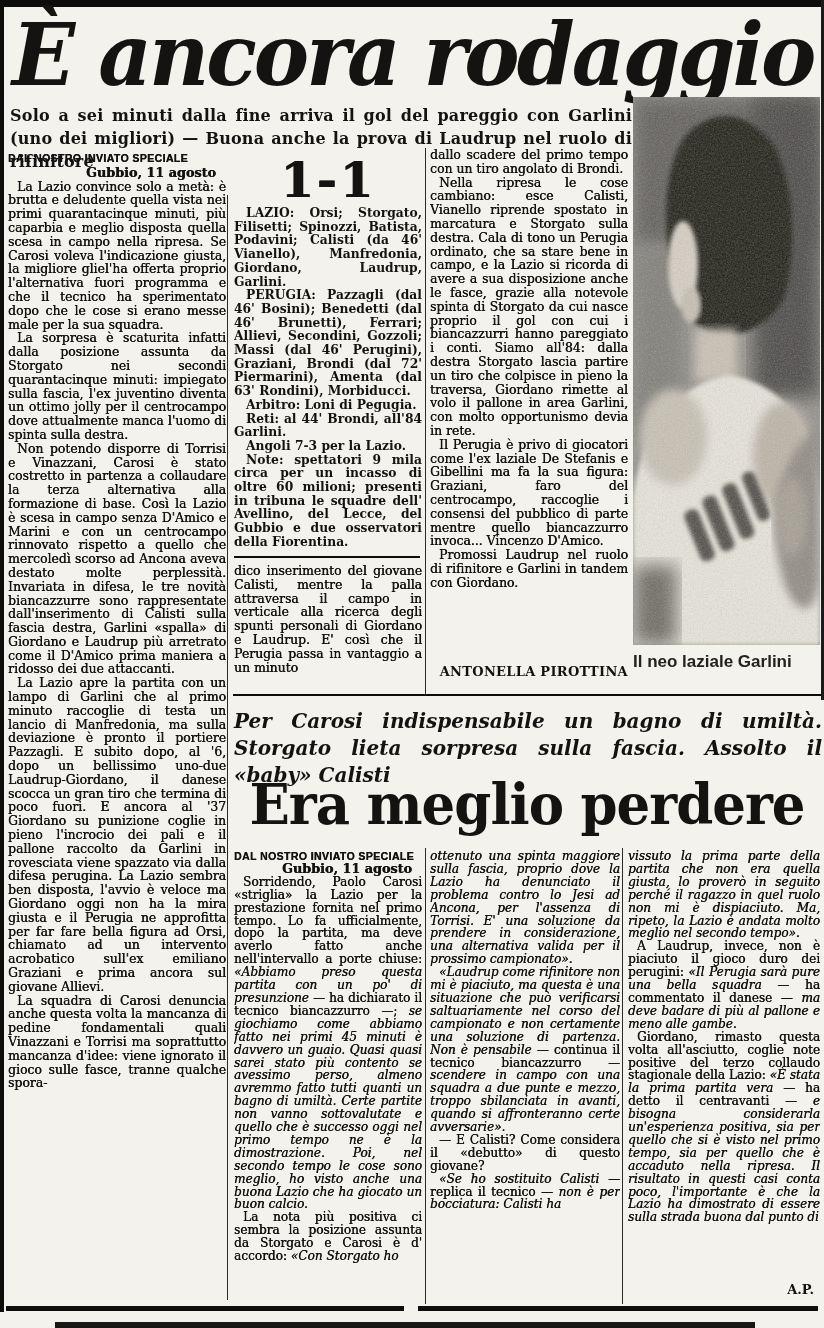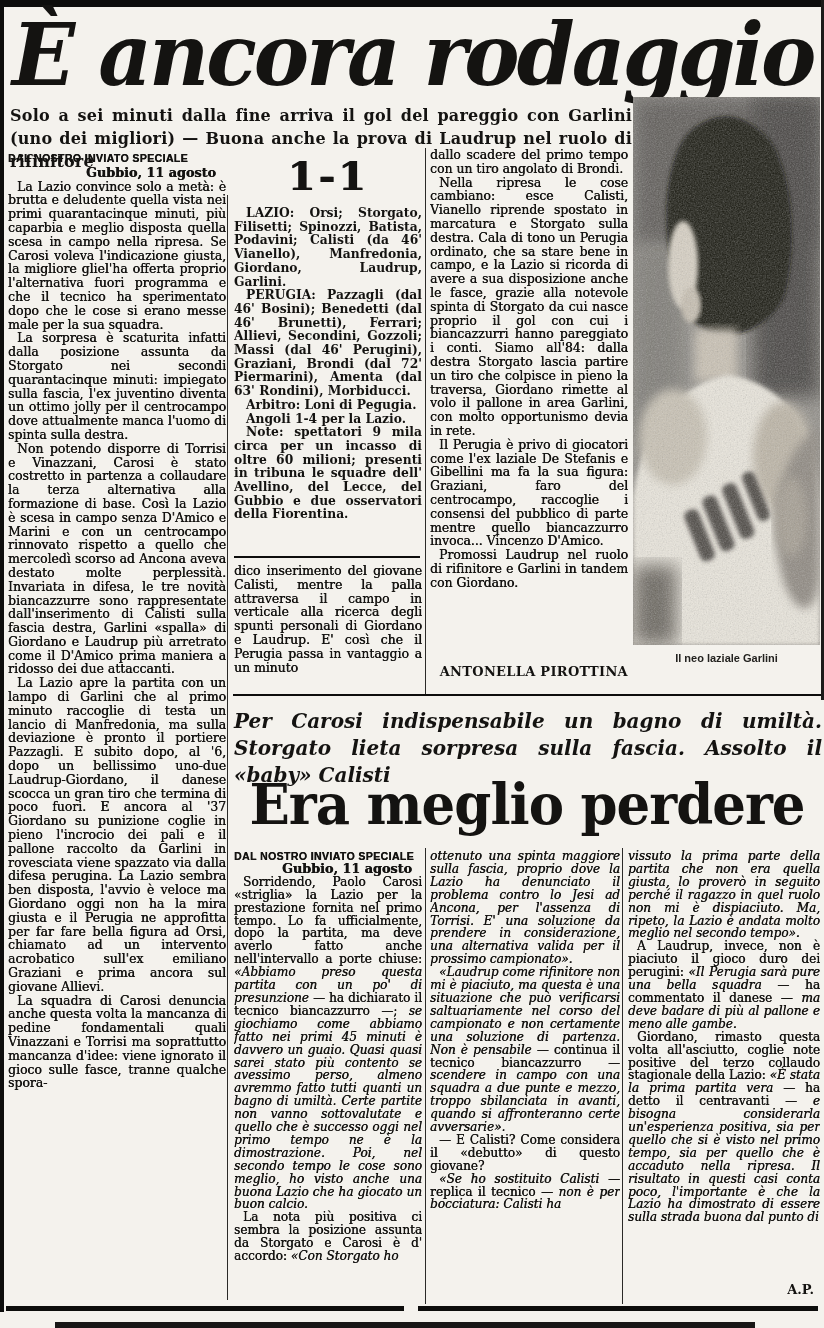--- a/index.html
+++ b/index.html
@@ -20,32 +20,32 @@
 
   
   .col{position:absolute;text-align:justify;font-size:12.4px;line-height:13.8px;
        overflow:hidden;text-shadow:0.35px 0 0 currentColor;}
   .col p{margin:0;text-indent:9px;}
   .kicker-sm{font-family:"Liberation Sans",sans-serif;font-weight:bold;font-size:10.5px;
        letter-spacing:.4px;text-indent:0!important;text-align:left;}
   .dateline{font-weight:bold;text-align:right;padding-right:10px;text-indent:0!important;
        font-size:12.8px;}
   .score{position:absolute;left:234px;top:152px;width:188px;text-align:center;
-       font-size:40px;font-weight:bold;letter-spacing:3px;text-shadow:1px 0 0 currentColor;}
+       font-size:48px;font-weight:bold;letter-spacing:3px;text-shadow:1px 0 0 currentColor;}
   .box{position:absolute;left:234px;top:206px;width:188px;font-weight:bold;
        font-size:12.3px;line-height:13.7px;text-align:justify;overflow:hidden;height:348px;}
   .box p{margin:0;text-indent:12px;}
   .cont{font-weight:normal;}
   .byline{position:absolute;left:430px;top:664px;width:198px;text-align:right;
        font-weight:bold;font-size:13px;letter-spacing:.3px;}
 
   
   .photo{position:absolute;left:633px;top:97px;width:187px;height:548px;background:#777;}
-  .caption{position:absolute;left:633px;top:652px;width:187px;text-align:center;
-       font-family:"Liberation Sans",sans-serif;font-weight:bold;font-size:11px;color:#23221f;}
+  .caption{position:absolute;left:633px;top:652px;width:187px;
+       font-family:"Liberation Sans",sans-serif;font-weight:bold;font-size:17px;color:#23221f;}
 
   
   .kicker2{position:absolute;left:234px;top:708px;width:588px;
        font-size:20px;font-weight:bold;font-style:italic;line-height:27px;text-align:justify;}
   .headline2{position:absolute;left:234px;top:772px;width:586px;text-align:center;
        font-size:53px;font-weight:bold;letter-spacing:-1px;transform:scaleY(1.05);transform-origin:top center;}
   .intcol{font-size:12.1px;line-height:12.9px;}
   .it{font-style:italic;}
   .sig{position:absolute;left:628px;top:1282px;width:186px;text-align:right;
        font-weight:bold;font-size:13px;padding-right:4px;}
@@ -118,21 +118,22 @@
     <p>Non potendo disporre di Torrisi e Vinazzani, Carosi è stato costretto in partenza a collaudare la terza alternativa alla formazione di base. Così la Lazio è scesa in campo senza D'Amico e Marini e con un centrocampo rinnovato rispetto a quello che mercoledì scorso ad Ancona aveva destato molte perplessità. Invariata in difesa, le tre novità biancazzurre sono rappresentate dall'inserimento di Calisti sulla fascia destra, Garlini «spalla» di Giordano e Laudrup più arretrato come il D'Amico prima maniera a ridosso dei due attaccanti.</p>
     <p>La Lazio apre la partita con un lampo di Garlini che al primo minuto raccoglie di testa un lancio di Manfredonia, ma sulla deviazione è pronto il portiere Pazzagli. E subito dopo, al '6, dopo un bellissimo uno-due Laudrup-Giordano, il danese scocca un gran tiro che termina di poco fuori. E ancora al '37 Giordano su punizione coglie in pieno l'incrocio dei pali e il pallone raccolto da Garlini in rovesciata viene spazzato via dalla difesa perugina. La Lazio sembra ben disposta, l'avvio è veloce ma Giordano oggi non ha la mira giusta e il Perugia ne approfitta per far fare bella figura ad Orsi, chiamato ad un intervento acrobatico sull'ex emiliano Graziani e prima ancora sul giovane Allievi.</p>
     <p>La squadra di Carosi denuncia anche questa volta la mancanza di pedine fondamentali quali Vinazzani e Torrisi ma soprattutto mancanza d'idee: viene ignorato il gioco sulle fasce, tranne qualche spora-</p>
   </div>
 
   <div class="score">1-1</div>
   <div class="box">
     <p>LAZIO: Orsi; Storgato, Filisetti; Spinozzi, Batista, Podavini; Calisti (da 46' Vianello), Manfredonia, Giordano, Laudrup, Garlini.</p>
     <p>PERUGIA: Pazzagli (dal 46' Bosini); Benedetti (dal 46' Brunetti), Ferrari; Allievi, Secondini, Gozzoli; Massi (dal 46' Perugini), Graziani, Brondi (dal 72' Piermarini), Amenta (dal 63' Rondini), Morbiducci.</p>
     <p>Arbitro: Loni di Pegugia.</p>
-    <p>Angoli 1-4 per la Lazio.</p>
+    <p>Reti: al 44' Brondi, all'84 Garlini.</p>
+    <p>Angoli 7-3 per la Lazio.</p>
     <p>Note: spettatori 9 mila circa per un incasso di oltre 60 milioni; presenti in tribuna le squadre dell' Avellino, del Lecce, del Gubbio e due osservatori della Fiorentina.</p>
   </div>
   <div class="rule" style="left:234px;top:556px;width:186px;height:2px;"></div>
   <div class="col cont" style="left:234px;top:564px;width:188px;height:128px;">
     <p style="text-indent:0;">dico inserimento del giovane Calisti, mentre la palla attraversa il campo in verticale alla ricerca degli spunti personali di Giordano e Laudrup. E' così che il Perugia passa in vantaggio a un minuto</p>
   </div>
 
   <div class="col" style="left:430px;top:148px;width:198px;height:512px;">
     <p style="text-indent:0;">dallo scadere del primo tempo con un tiro angolato di Brondi.</p>
     <p>Nella ripresa le cose cambiano: esce Calisti, Vianello riprende spostato in marcatura e Storgato sulla destra. Cala di tono un Perugia ordinato, che sa stare bene in campo, e la Lazio si ricorda di avere a sua disposizione anche le fasce, grazie alla notevole spinta di Storgato da cui nasce proprio il gol con cui i biancazzurri hanno pareggiato i conti. Siamo all'84: dalla destra Storgato lascia partire un tiro che colpisce in pieno la traversa, Giordano rimette al volo il pallone in area Garlini, con molto opportunismo devia in rete.</p>

